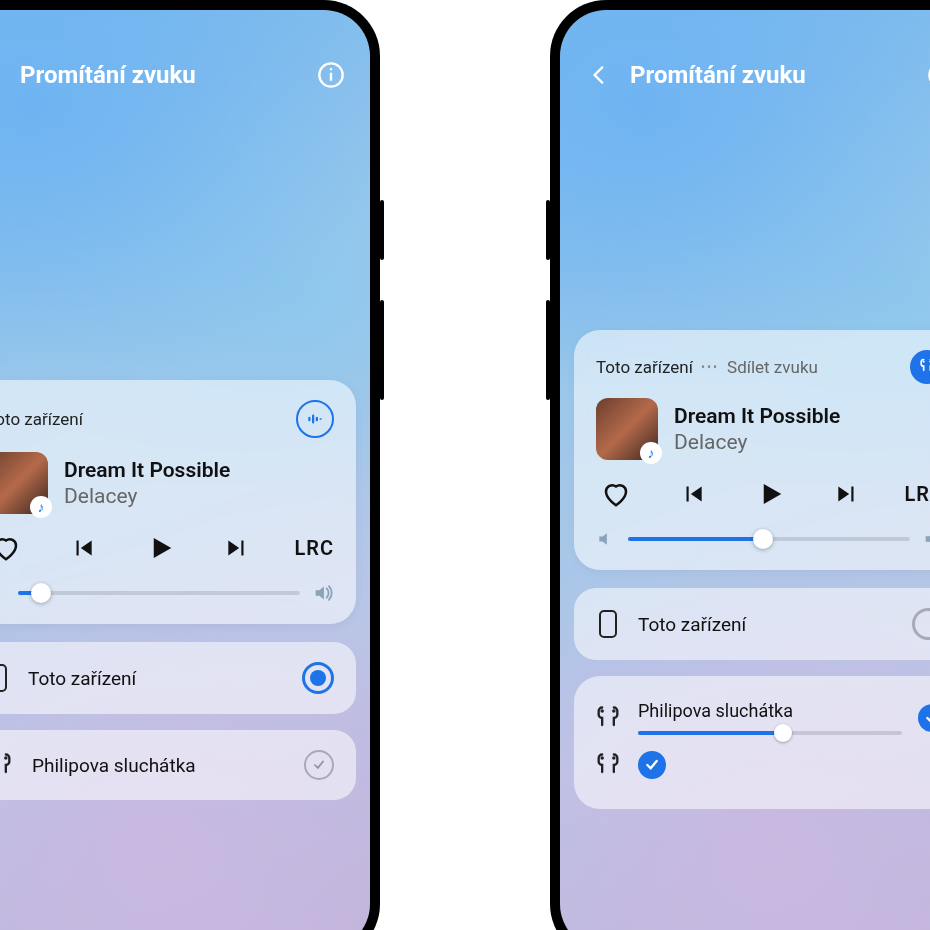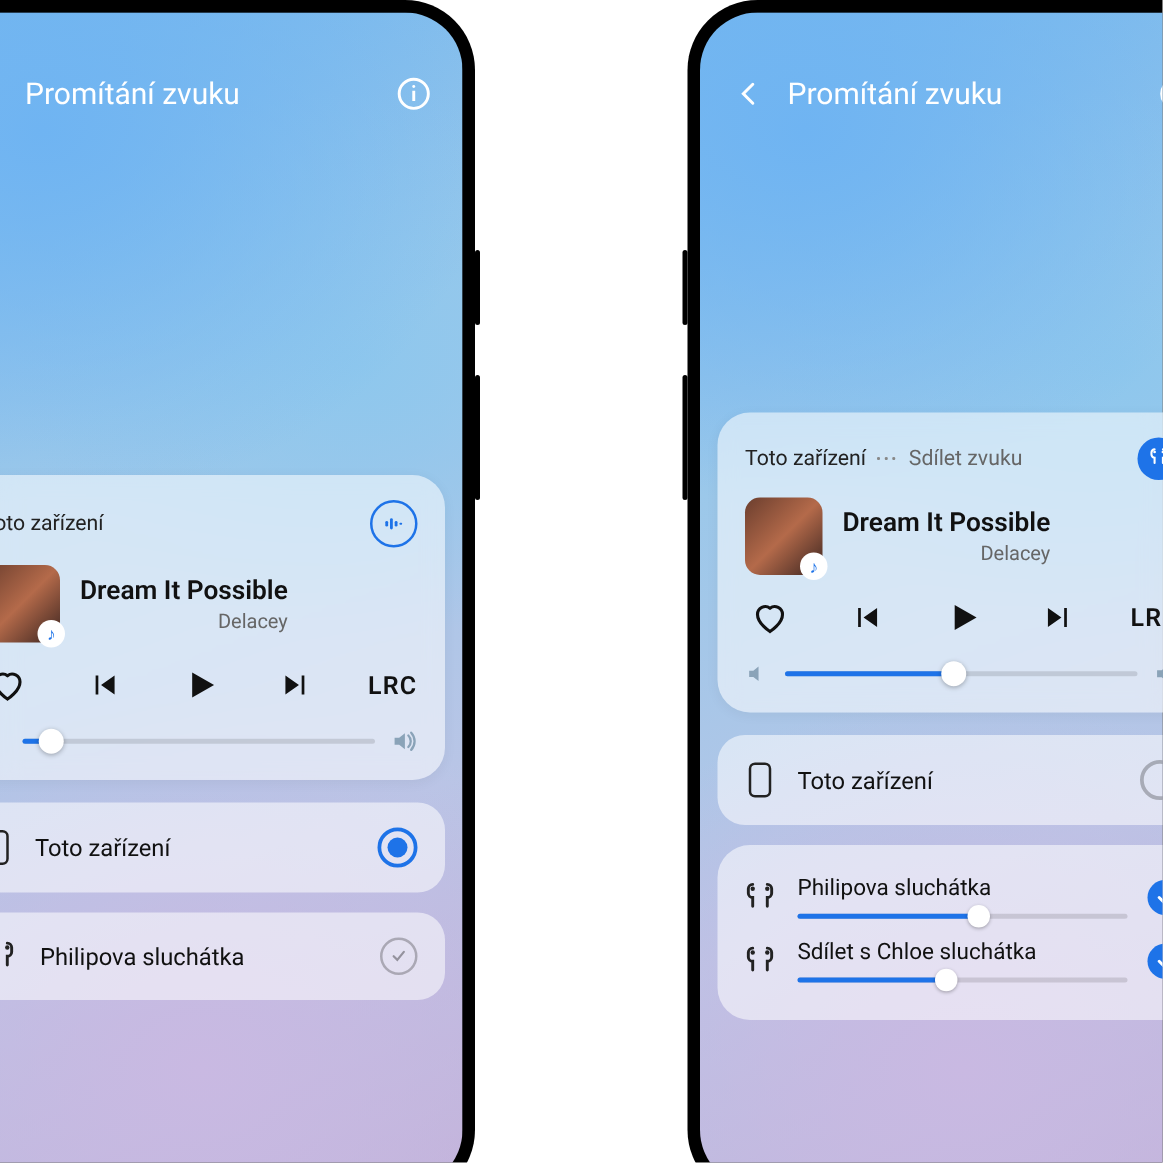--- a/index.html
+++ b/index.html
@@ -60,21 +60,21 @@
 
   .header {
     display: flex;
     align-items: center;
     gap: 14px;
     padding: 48px 22px 10px 22px;
     color: #fff;
   }
   .header .title {
     font-size: 24px;
-    font-weight: 400;
+    font-weight: 700;
     flex: 1;
   }
   .icon-btn {
     width: 34px; height:34px;
     display:flex; align-items:center; justify-content:center;
     color:#fff;
   }
 
   .content {
     position: absolute;
@@ -122,21 +122,21 @@
     flex-shrink:0;
   }
   .album-art .mini {
     position:absolute; right:-4px; bottom:-4px;
     width:22px; height:22px; border-radius:50%;
     background:#fff;
     display:flex; align-items:center; justify-content:center;
     color:#1e73e8; font-size:14px;
   }
   .track-text .title { font-size:21px; font-weight:600; color:#111;text-align:center; }
-  .track-text .artist { font-size:16px; color:#666; margin-top:2px;text-align:right;}
+  .track-text .artist { font-size:21px; color:#666; margin-top:2px;}
 
   .controls {
     display:flex; align-items:center; justify-content:space-between;
     margin: 8px 0 14px 0;
     color:#111;
   }
   .controls .lrc { font-size:20px; font-weight:600; letter-spacing:1px;}
   .ctrl { width:40px; height:40px; display:flex; align-items:center; justify-content:center;}
 
   .vol-row {
@@ -461,27 +461,20 @@
             </span>
           </div>
 
           <div class="share-item">
             <svg width="28" height="28" viewBox="0 0 24 24" fill="none" stroke="#222" stroke-width="2">
               <path d="M7 3a3 3 0 0 0-3 3v3a3 3 0 0 0 3 3v6" stroke-linecap="round"></path>
               <path d="M17 3a3 3 0 0 1 3 3v3a3 3 0 0 1-3 3v6" stroke-linecap="round"></path>
               <circle cx="7" cy="6" r="1.5" fill="#222" stroke="none"></circle>
               <circle cx="17" cy="6" r="1.5" fill="#222" stroke="none"></circle>
             </svg>
-            <div class="info">
-              <div class="name">Sdílet s Chloe sluchátka</div>
-              <div class="share-slider">
-                <div class="fill" style="width:45%"></div>
-                <div class="thumb" style="left:45%"></div>
-              </div>
-            </div>
             <span class="check">
               <svg width="16" height="16" viewBox="0 0 24 24" fill="none" stroke="currentColor" stroke-width="3.5" stroke-linecap="round">
                   <path d="M5 12l5 5 9-11"></path>
                 </svg>
             </span>
           </div>
         </div>
       </div>
     </div>
   </div>

